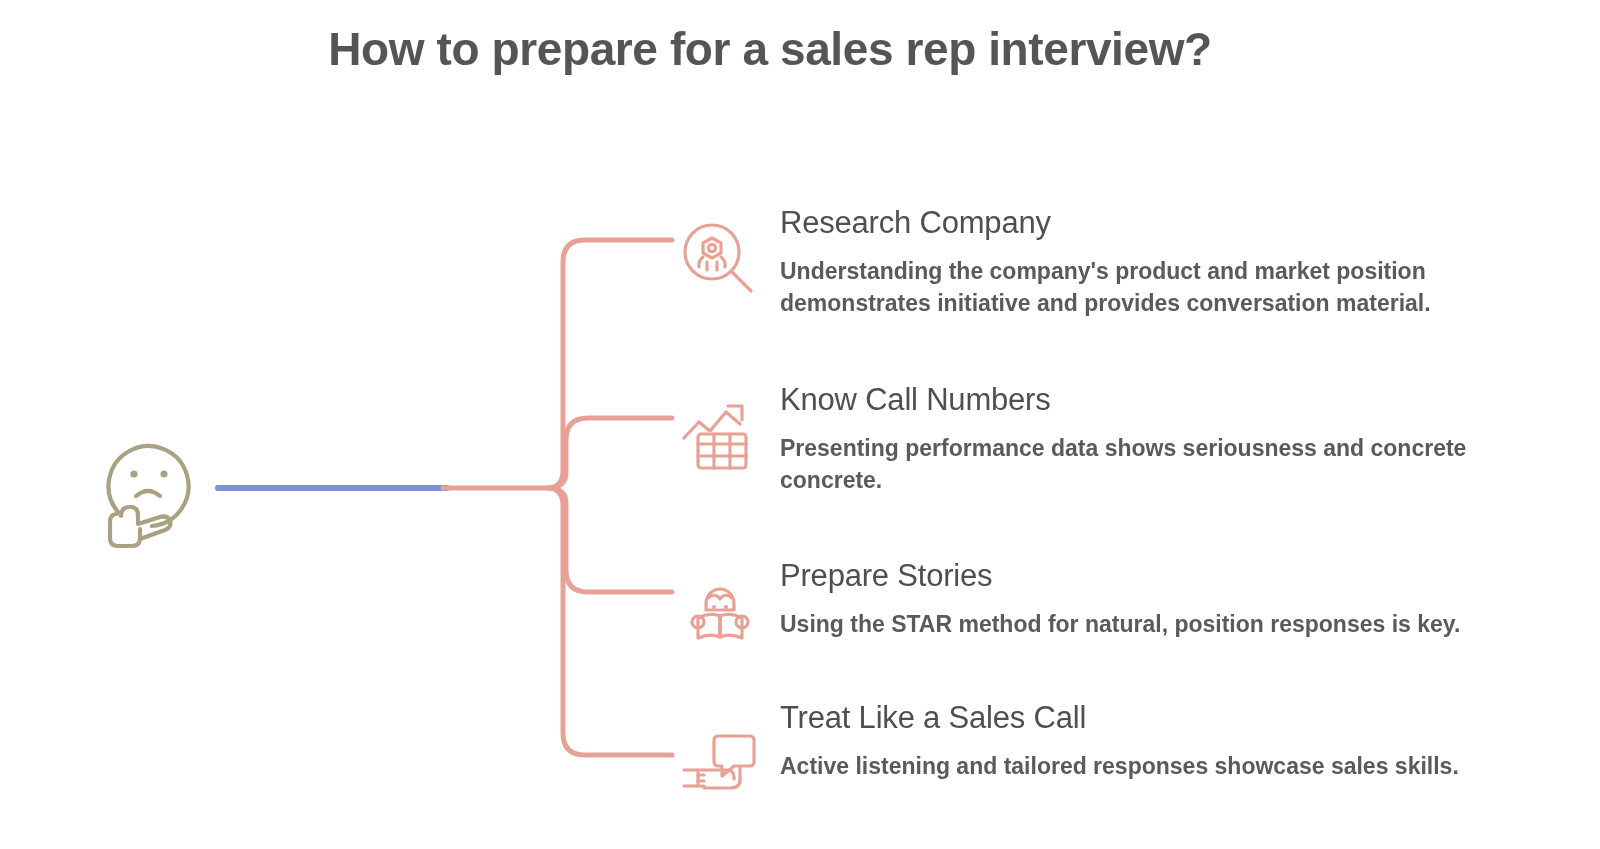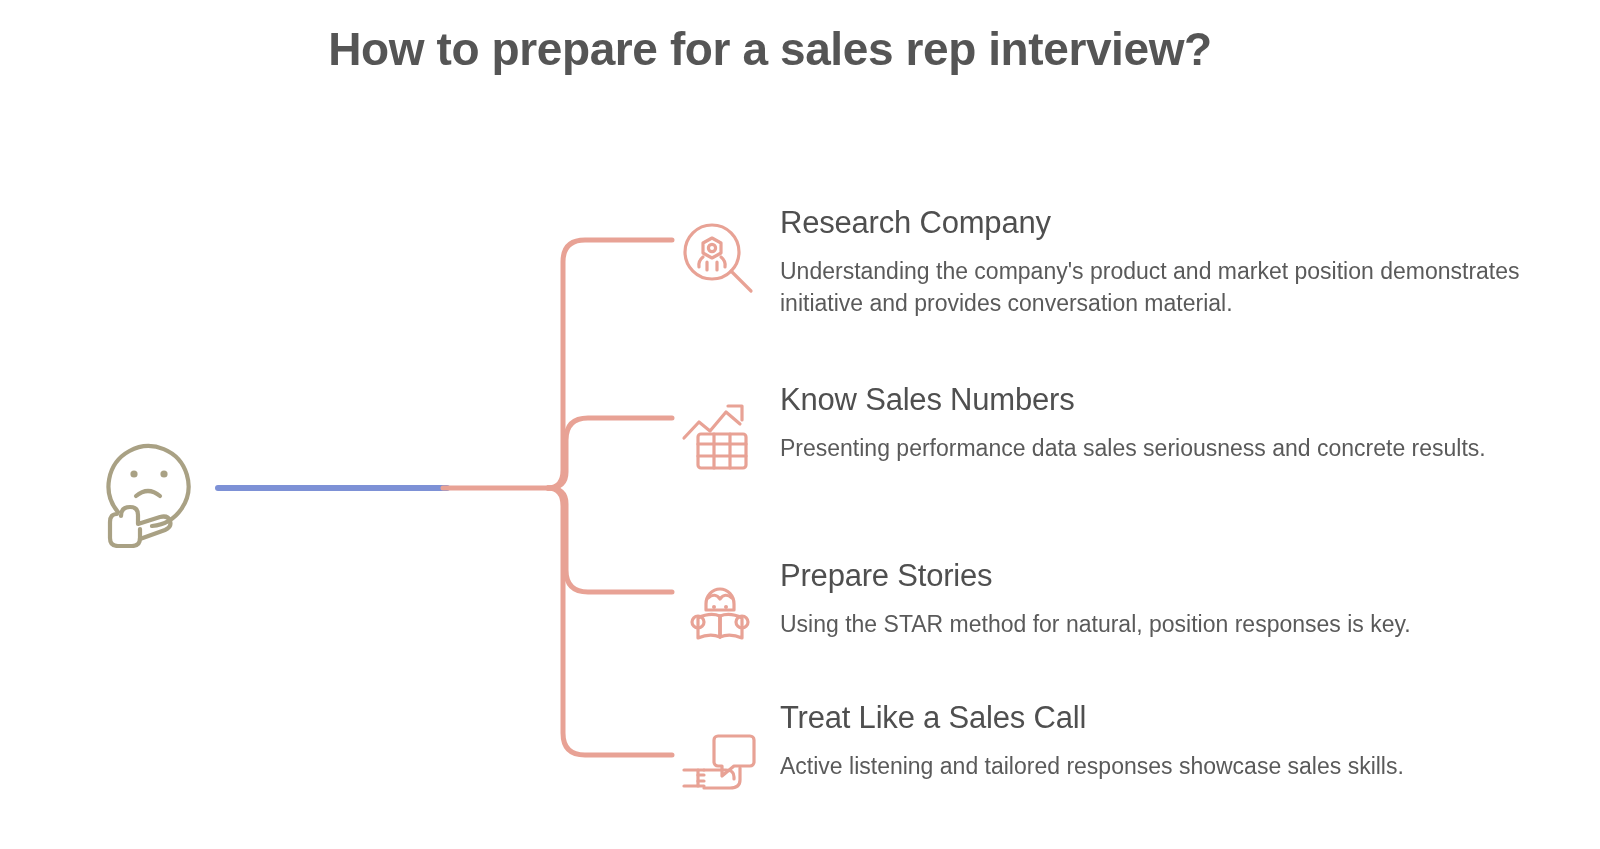--- a/index.html
+++ b/index.html
@@ -88,21 +88,21 @@
   .branch-heading {
     font-size: 31px;
     font-weight: normal;
     color: #4f4f4f;
     line-height: 1.15;
     margin: 0 0 14px 0;
     letter-spacing: -0.2px;
   }
   .branch-body {
     font-size: 23px;
-    font-weight: normal;
+    font-weight: bold;
     color: #5a5a5a;
     line-height: 1.42;
     margin: 0;
     max-width: 740px;
   }
 </style>
 </head>
 <body>
 
 <div id="canvas">
@@ -173,22 +173,22 @@
 
           <rect x="20" y="36" width="48" height="34" rx="3"></rect>
           <line x1="20" y1="46" x2="68" y2="46"></line>
           <line x1="20" y1="58" x2="68" y2="58"></line>
           <line x1="36" y1="36" x2="36" y2="70"></line>
           <line x1="52" y1="36" x2="52" y2="70"></line>
         </g>
       </svg>
     </div>
     <div class="branch-text">
-      <h2 class="branch-heading">Know Sales Numbers</h2>
-      <p class="branch-body">Presenting performance data sales seriousness and concrete results.</p>
+      <h2 class="branch-heading">Know Call Numbers</h2>
+      <p class="branch-body">Presenting performance data shows seriousness and concrete concrete.</p>
     </div>
   </div>
 
   <div class="branch" id="branch-2">
     <div class="branch-icon">
       <svg width="84" height="74" viewBox="0 0 84 74" xmlns="http://www.w3.org/2000/svg">
         <g fill="none" stroke="#E8A295" stroke-width="3.2" stroke-linecap="round" stroke-linejoin="round">
 
           <path d="M 28 30 a 14 15 0 1 1 28 0 v 6 h -28 z"></path>
 

